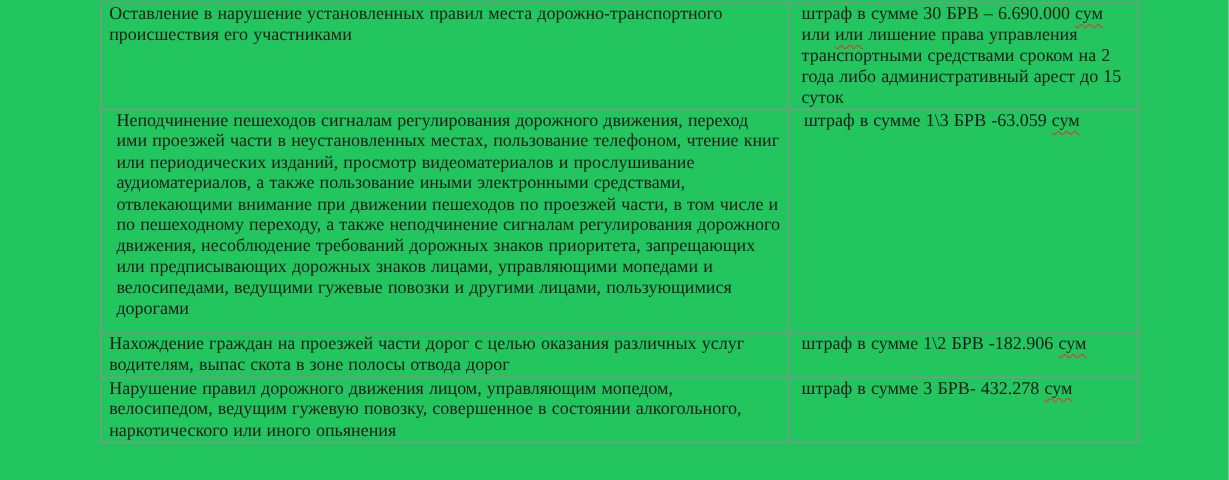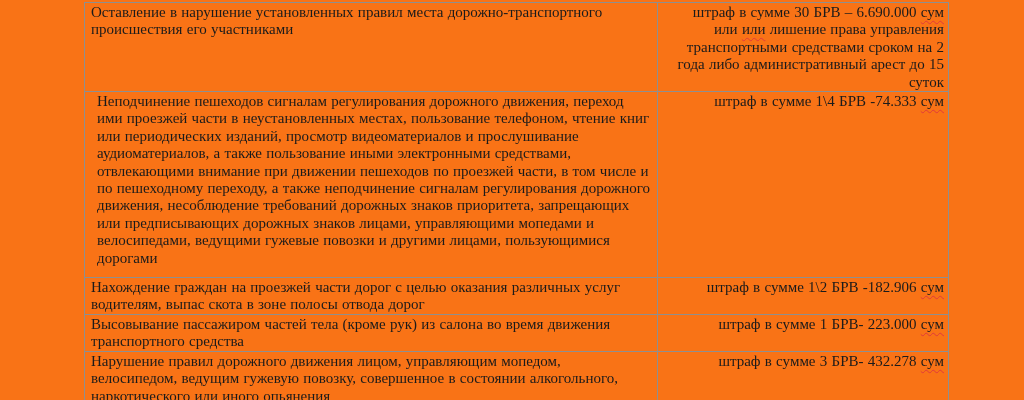--- a/index.html
+++ b/index.html
@@ -25,59 +25,55 @@
   col.col-violation { width: 573px; }
   col.col-penalty   { width: 291px; }
   td {
     border: 1px solid #8f8f8f;
     vertical-align: top;
     padding: 1px 6px 0 6px;
     font-size: 15px;
     line-height: 17.4px;
     word-spacing: 0.5px;
   }
-  td.penalty { padding-left: 10px; padding-right: 4px; text-align: right; }
+  td.penalty { padding-left: 10px; padding-right: 4px; }
   tr.r0 td { height: 85px; }
   tr.r1 td { height: 184px; padding-left: 12px; }
   tr.r2 td { height: 32px; }
   tr.r3 td { height: 35px; }
   tr.r4 td { height: 49px; }
   .sq {
     text-decoration-line: underline;
     text-decoration-style: wavy;
     text-decoration-color: var(--squiggle, #e03a3a);
     text-decoration-thickness: 1px;
     text-underline-offset: 3px;
   }
 </style>
 </head>
 <body>
 
-<div class="page" style="--squiggle: #e03a3a; color: rgb(27, 27, 27); background: #f97316;">
+<div class="page" style="--squiggle: #e03a3a; color: rgb(27, 27, 27); background: #22c55e;">
   <table class="doc-table">
     <colgroup>
       <col class="col-violation">
       <col class="col-penalty">
     </colgroup>
     <tbody id="rows-body">
         <tr class="r0">
           <td class="violation" style="border-color: rgb(143, 143, 143);"><span>Оставление в нарушение установленных правил места дорожно-транспортного происшествия его участниками</span></td>
           <td class="penalty" style="border-color: rgb(143, 143, 143);"><span>штраф в сумме 30 БРВ – 6.690.000 </span><span class="sq">сум</span><span> или </span><span class="sq">или</span><span> лишение права управления транспортными средствами сроком на 2 года либо административный арест до 15 суток</span></td>
         </tr>
         <tr class="r1">
           <td class="violation" style="border-color: rgb(143, 143, 143);"><span>Неподчинение пешеходов сигналам регулирования дорожного движения, переход ими проезжей части в неустановленных местах, пользование телефоном, чтение книг или периодических изданий, просмотр видеоматериалов и прослушивание аудиоматериалов, а также пользование иными электронными средствами, отвлекающими внимание при движении пешеходов по проезжей части, в том числе и по пешеходному переходу, а также неподчинение сигналам регулирования дорожного движения, несоблюдение требований дорожных знаков приоритета, запрещающих или предписывающих дорожных знаков лицами, управляющими мопедами и велосипедами, ведущими гужевые повозки и другими лицами, пользующимися дорогами</span></td>
-          <td class="penalty" style="border-color: rgb(143, 143, 143);"><span>штраф в сумме 1\4 БРВ -74.333 </span><span class="sq">сум</span></td>
+          <td class="penalty" style="border-color: rgb(143, 143, 143);"><span>штраф в сумме 1\3 БРВ -63.059 </span><span class="sq">сум</span></td>
         </tr>
         <tr class="r2">
           <td class="violation" style="border-color: rgb(143, 143, 143);"><span>Нахождение граждан на проезжей части дорог с целью оказания различных услуг водителям, выпас скота в зоне полосы отвода дорог</span></td>
           <td class="penalty" style="border-color: rgb(143, 143, 143);"><span>штраф в сумме 1\2 БРВ -182.906 </span><span class="sq">сум</span></td>
-        </tr>
-        <tr class="r3">
-          <td class="violation" style="border-color: rgb(143, 143, 143);"><span>Высовывание пассажиром частей тела (кроме рук) из салона во время движения транспортного средства</span></td>
-          <td class="penalty" style="border-color: rgb(143, 143, 143);"><span>штраф в сумме 1 БРВ- 223.000 </span><span class="sq">сум</span></td>
         </tr>
         <tr class="r4">
           <td class="violation" style="border-color: rgb(143, 143, 143);"><span>Нарушение правил дорожного движения лицом, управляющим мопедом, велосипедом, ведущим гужевую повозку, совершенное в состоянии алкогольного, наркотического или иного опьянения</span></td>
           <td class="penalty" style="border-color: rgb(143, 143, 143);"><span>штраф в сумме 3 БРВ- 432.278 </span><span class="sq">сум</span></td>
         </tr>
       </tbody>
   </table>
 </div>
 
 </body></html>

